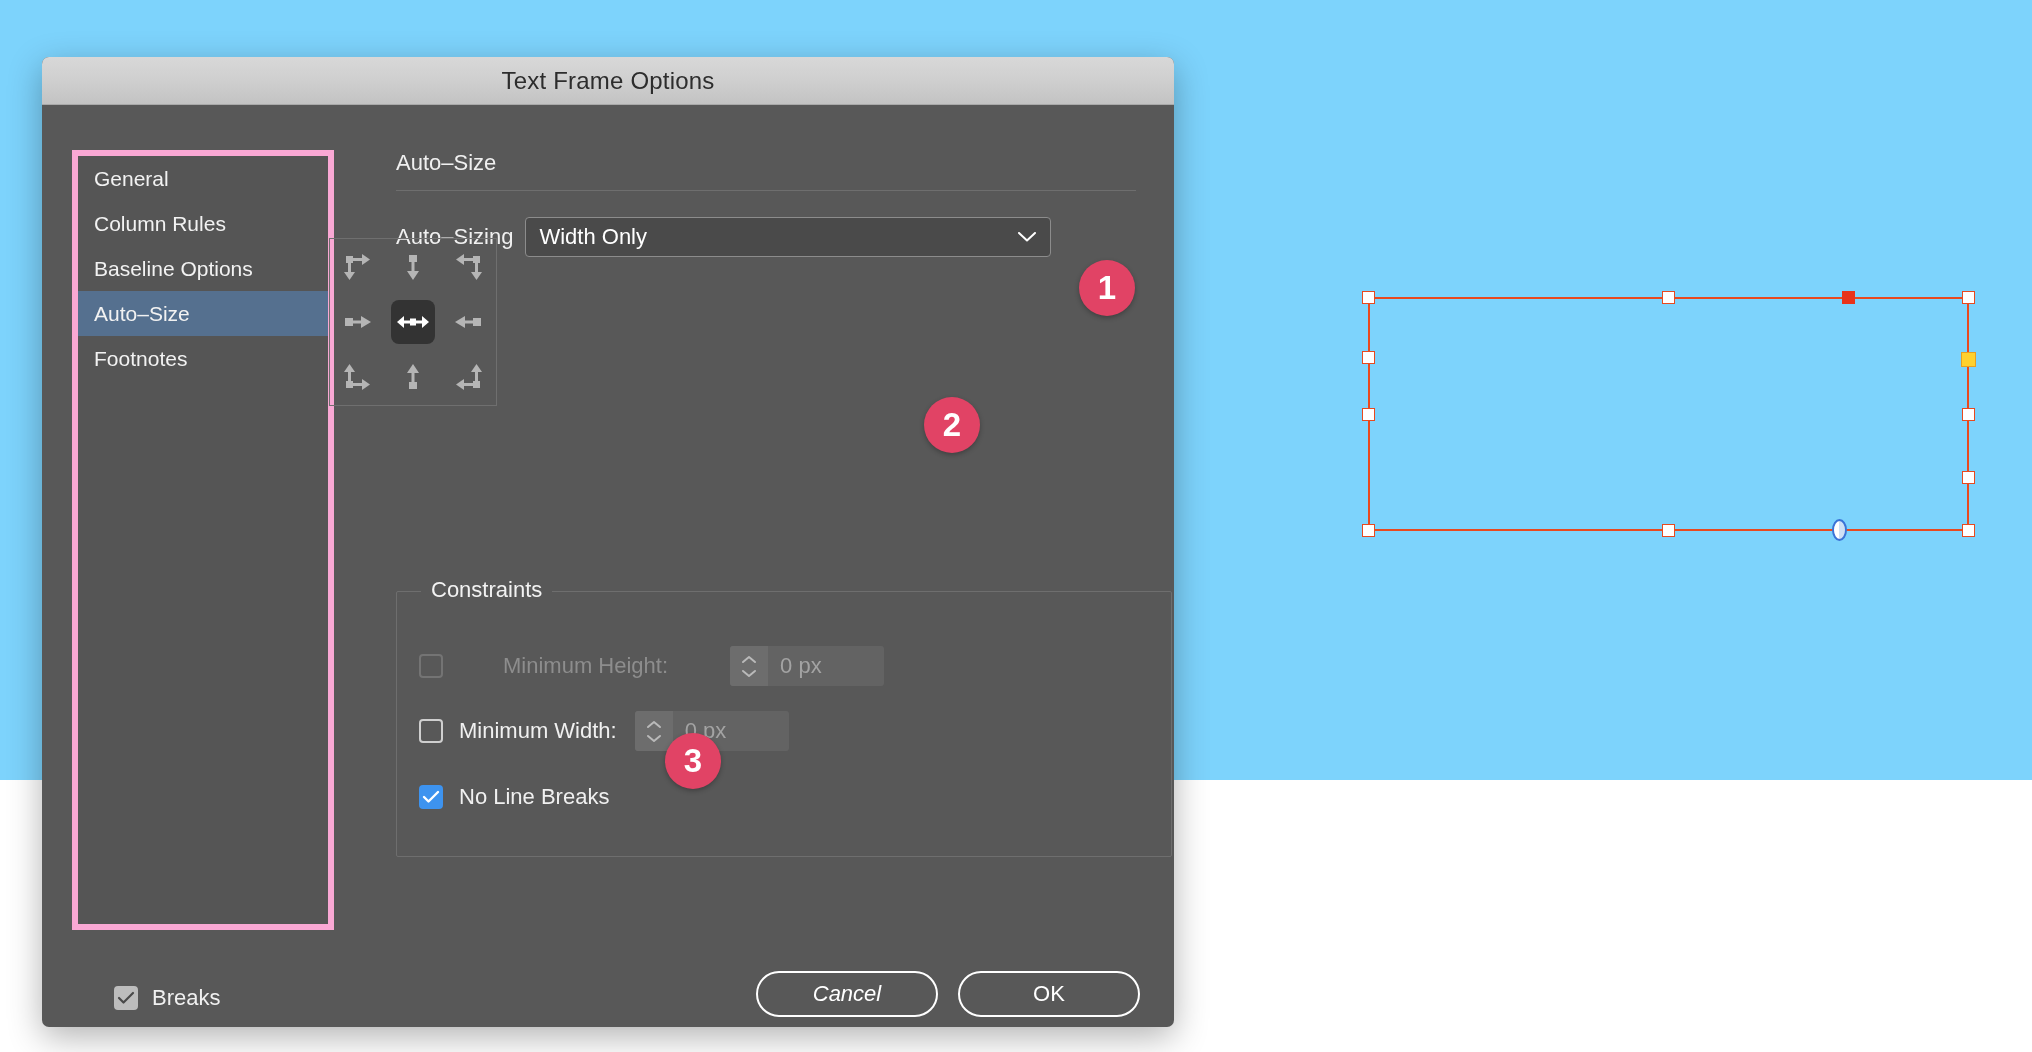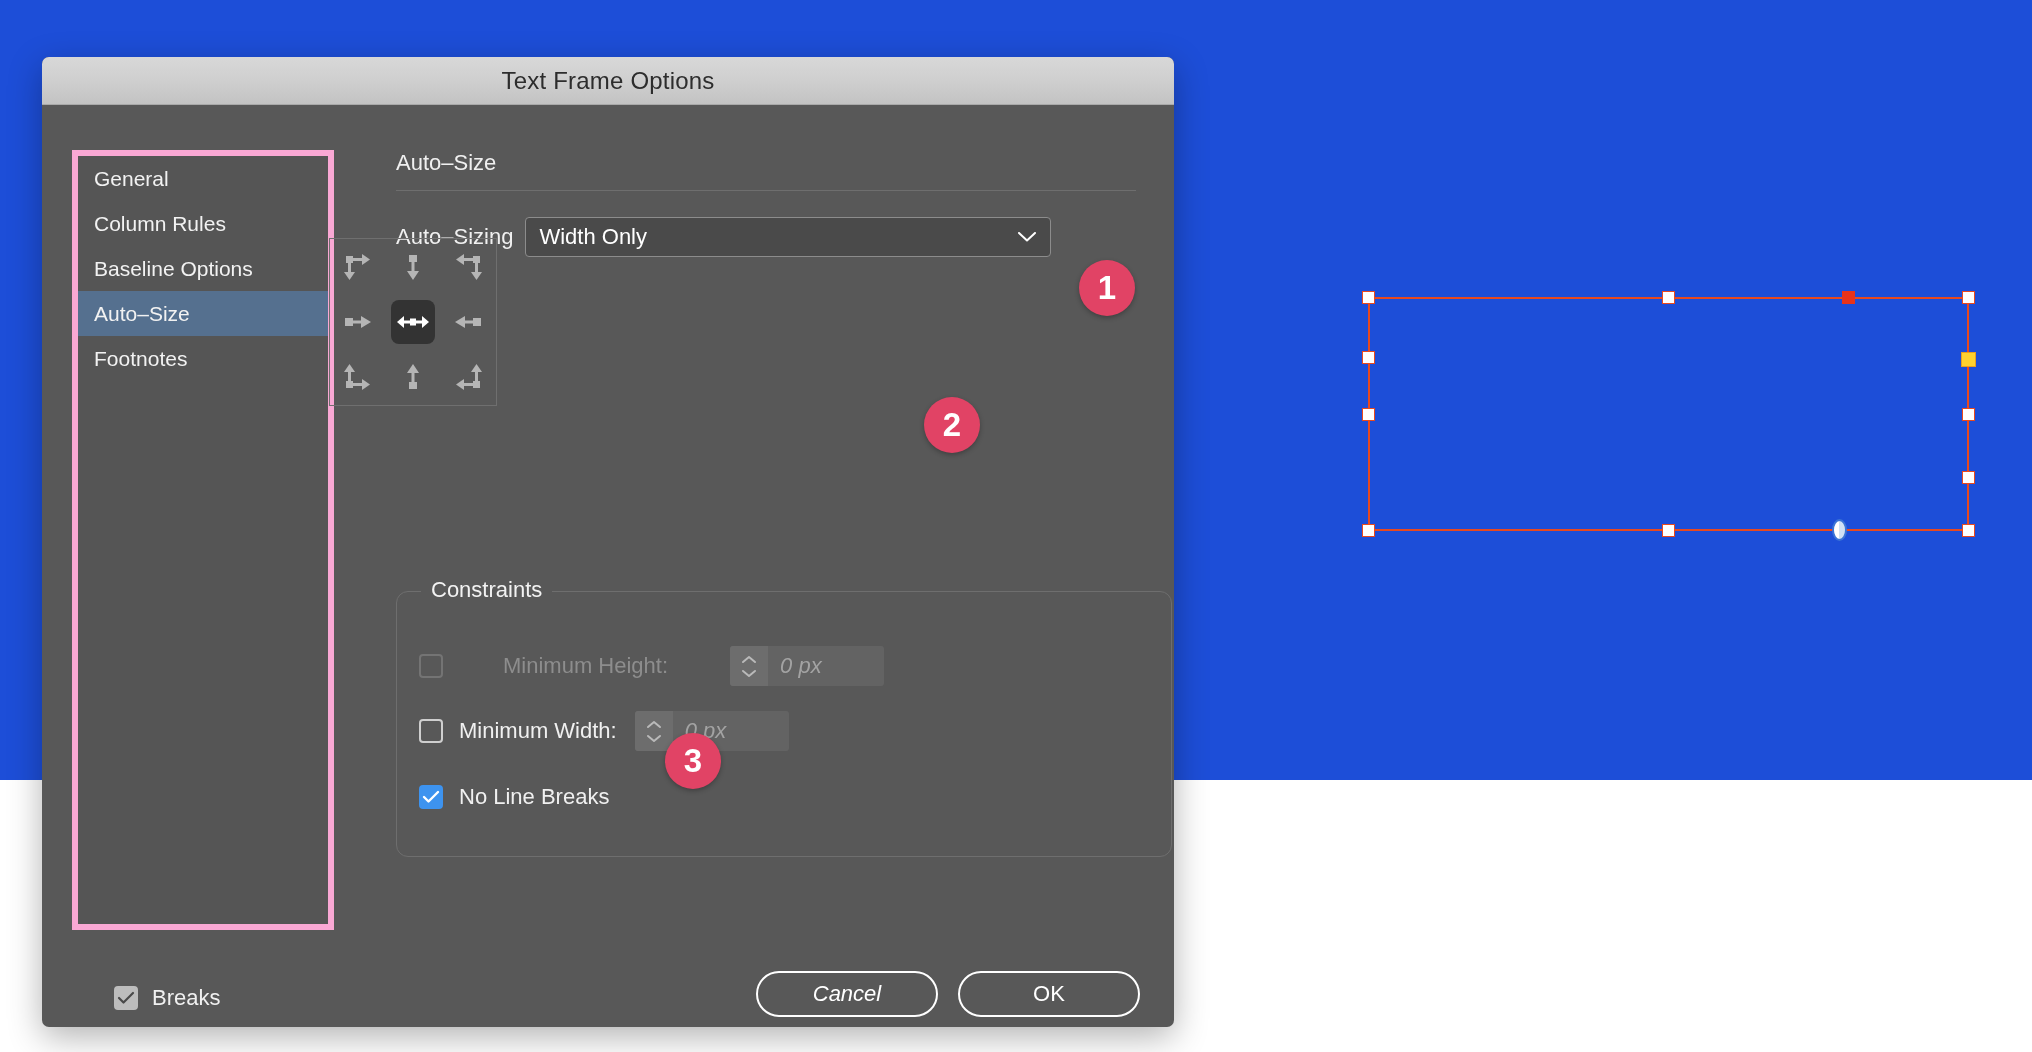--- a/index.html
+++ b/index.html
@@ -2,21 +2,21 @@
 <html><head>
 <meta charset="utf-8">
 <style>
   * { box-sizing: border-box; margin: 0; padding: 0; }
   html, body {
     width: 2032px; height: 1052px;
     background: #ffffff;
     font-family: "Liberation Sans", sans-serif;
     overflow: hidden;
   }
-  #root { position: relative; width: 2032px; height: 780px; background: #1d4ed8; }
+  #root { position: relative; width: 2032px; height: 780px; background: #7dd3fc; }
 
   
   .dialog {
     position: absolute;
     left: 42px; top: 57px;
     width: 1132px; height: 970px;
     background: #585858;
     border-radius: 7px 7px 7px 7px;
     box-shadow: 0 10px 34px rgba(0,0,0,0.30);
     overflow: hidden;
@@ -115,21 +115,21 @@
   #badge1 { left: 1037px; top: 203px; }
   #badge2 { left: 882px; top: 340px; }
   #badge3 { left: 623px; top: 676px; }
 
   
   .constraints {
     position: absolute;
     left: 354px; top: 486px;
     width: 776px; height: 266px;
     border: 1px solid #6e6e6e;
-    border-radius: 12px;
+    border-radius: 2px;
   }
   .constraints-legend {
     position: absolute; left: 24px; top: -15px;
     background: #585858; padding: 0 10px;
     font-size: 22px; color: #f2f2f2;
   }
   .c-row {
     position: absolute;
     display: flex; align-items: center;
     left: 22px;
@@ -167,21 +167,21 @@
     background: #6d6d6d;
     display: flex; flex-direction: column;
     align-items: center; justify-content: center;
     gap: 5px;
   }
   .stepper svg { display: block; }
   .numvalue {
     flex: 1;
     display: flex; align-items: center;
     padding-left: 12px;
-    font-size: 22px; color: #a3a3a3; font-style: italic;
+    font-size: 22px; color: #a3a3a3;
   }
 
   
   .preview-row {
     position: absolute; left: 72px; top: 880px;
     display: flex; align-items: center;
   }
   .preview-label { font-size: 22px; color: #f0f0f0; margin-left: 14px; }
 
   .btn {

